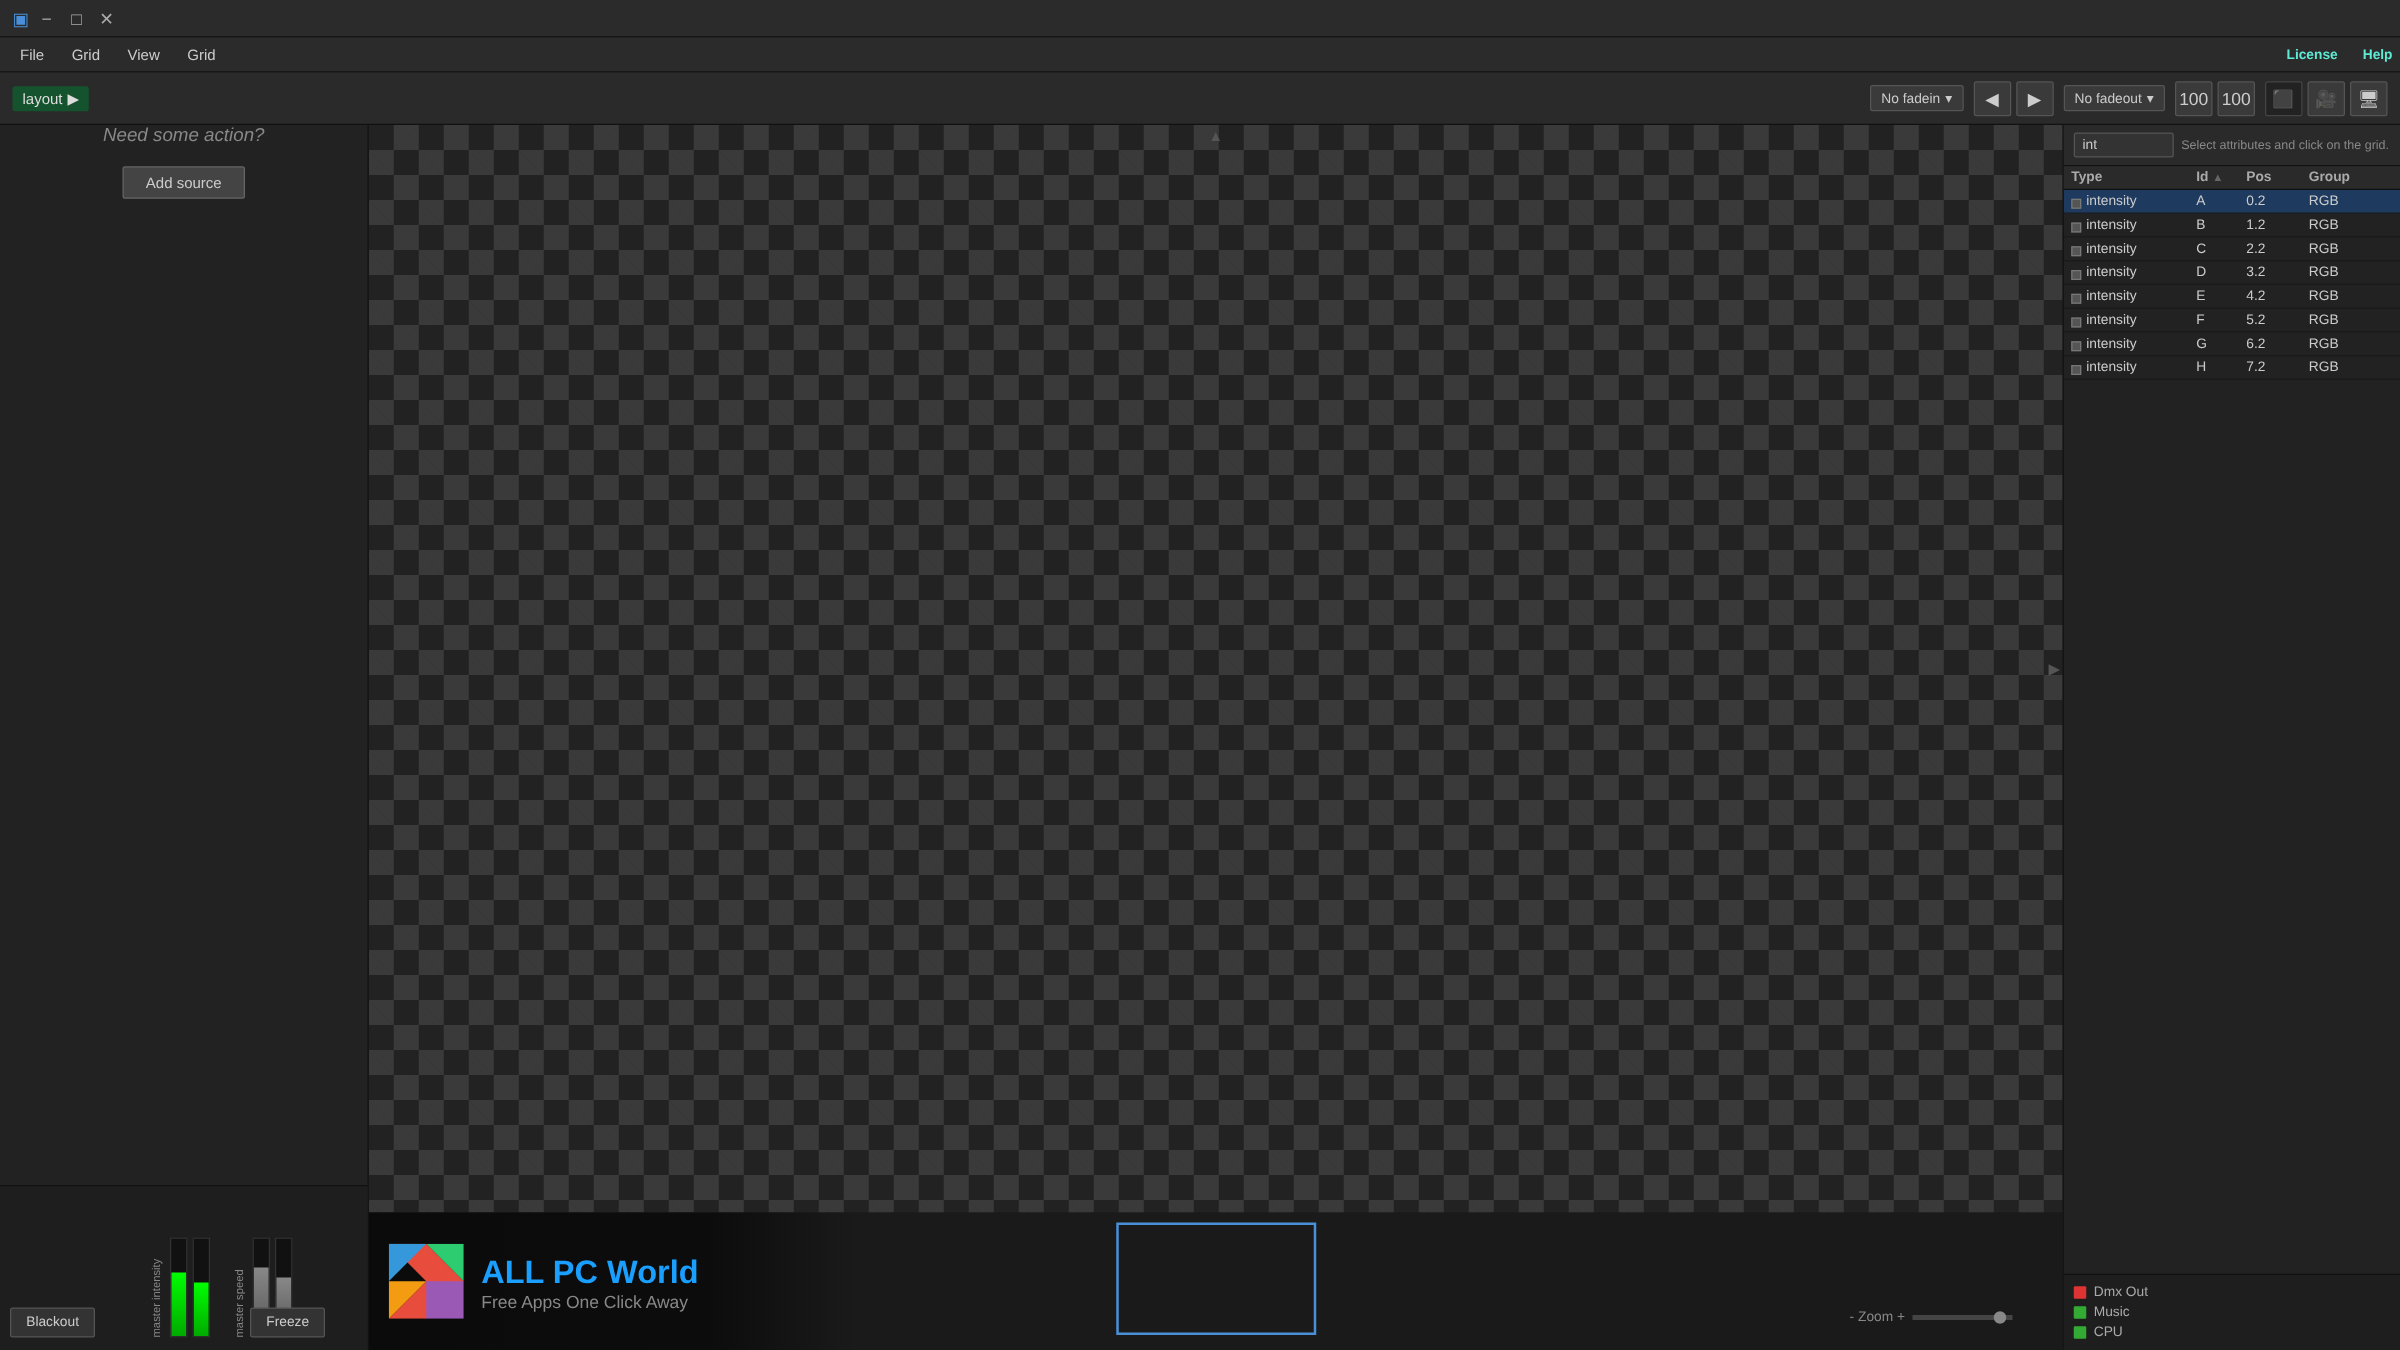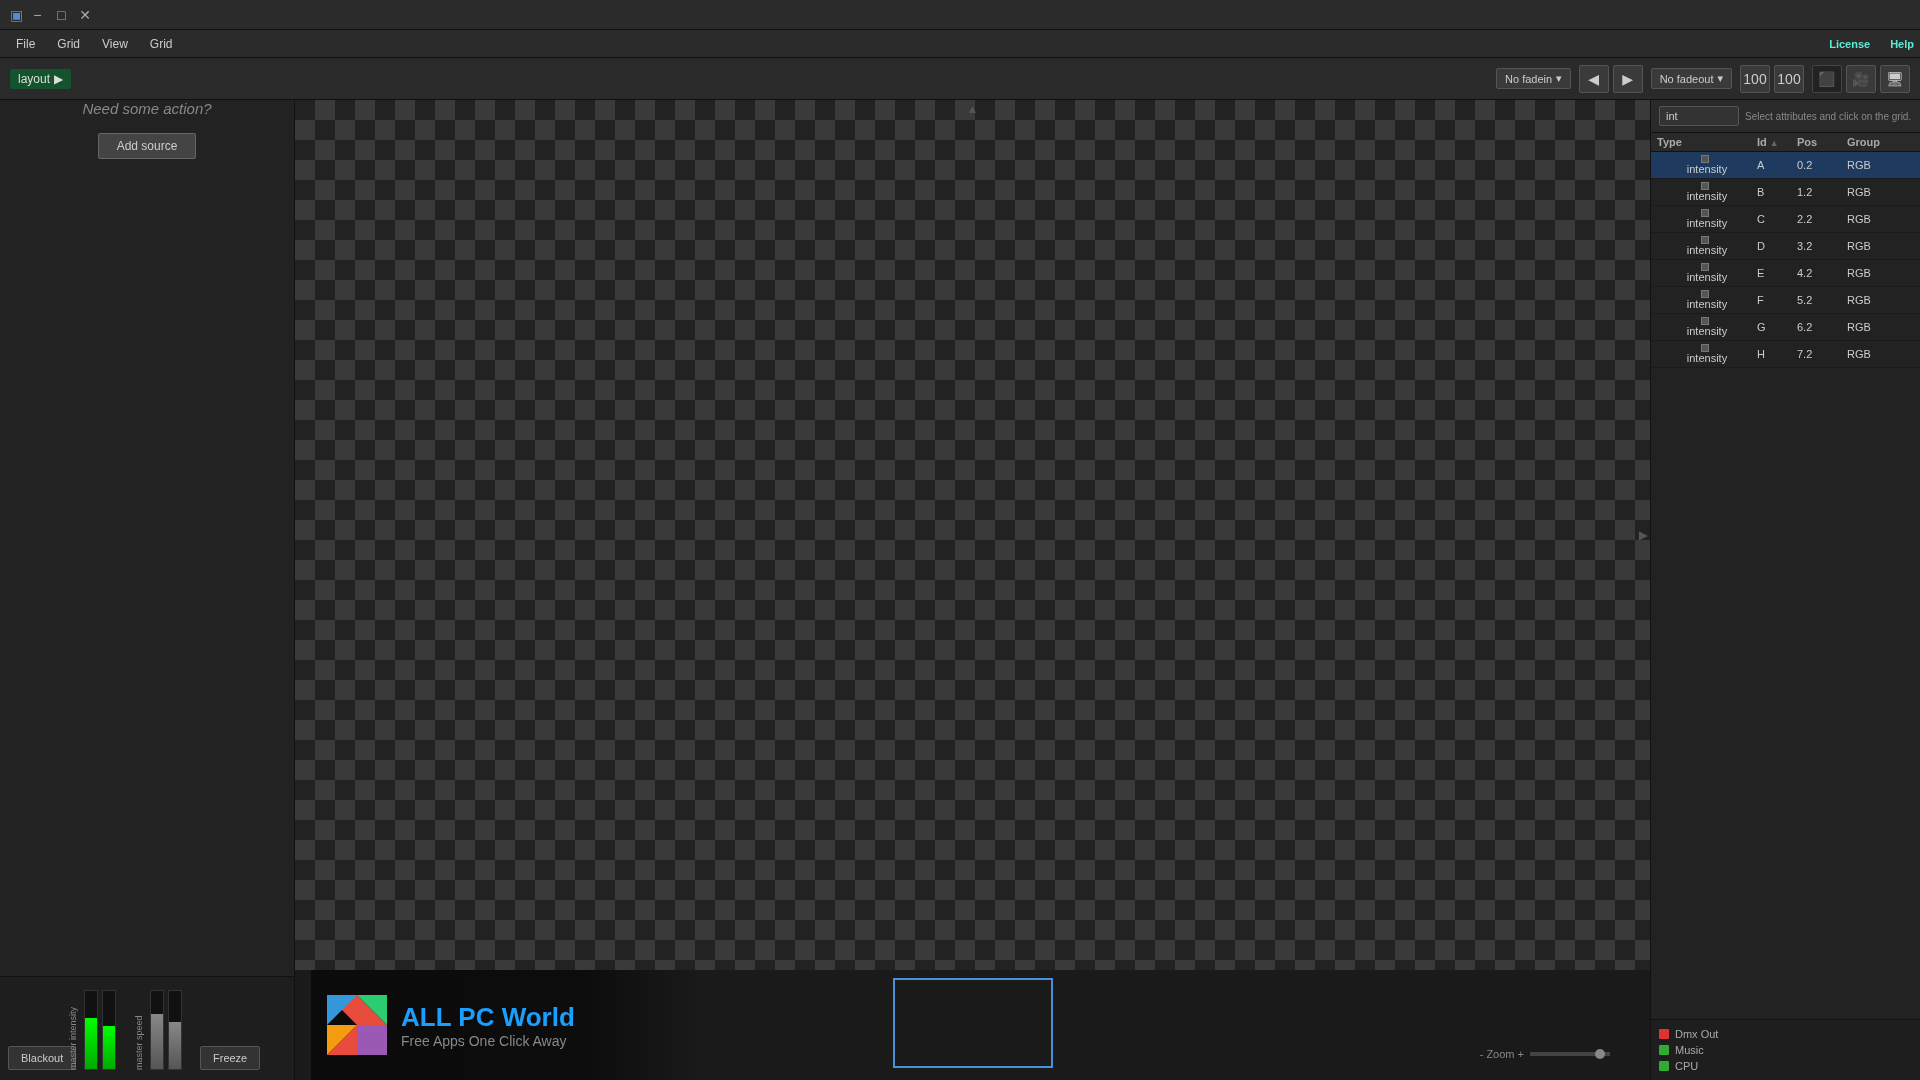--- a/index.html
+++ b/index.html
@@ -151,28 +151,29 @@
       border: 1px solid #666;
       color: #ccc;
       padding: 5px 18px;
       cursor: pointer;
       font-size: 12px;
       border-radius: 2px;
     }
 
     
     #left-bottom {
-      height: 104px;
+      height: 132px;
       background: #1e1e1e;
       border-top: 1px solid #111;
       display: flex;
       align-items: flex-end;
       padding: 4px 8px 10px;
       gap: 10px;
       position: relative;
+      justify-content: center;
     }
     .vu-label {
       writing-mode: vertical-rl;
       text-orientation: mixed;
       transform: rotate(180deg);
       font-size: 9px;
       color: #888;
       margin-right: 2px;
       height: 80px;
       display: flex;
@@ -361,22 +362,21 @@
       width: 8px;
       height: 8px;
       background: #555;
       border: 1px solid #777;
       display: inline-block;
       margin-right: 4px;
       flex-shrink: 0;
     }
     .attr-type-cell {
       display: flex;
-      align-items: center;
-      flex-direction: column;
+      align-items: flex-end;
     }
     #status-bar {
       padding: 8px;
       border-top: 1px solid #111;
       background: #1e1e1e;
       display: flex;
       flex-direction: column;
       gap: 4px;
     }
     .status-item {
@@ -399,21 +399,20 @@
       bottom: 0;
       left: 0;
       width: 390px;
       height: 110px;
       background: linear-gradient(to right, rgba(10,10,10,0.95) 0%, rgba(10,10,10,0.85) 70%, transparent 100%);
       display: flex;
       align-items: center;
       padding: 16px;
       gap: 14px;
       z-index: 10;
-      margin-left: 16px;
     }
     #watermark-logo {
       width: 60px;
       height: 60px;
       flex-shrink: 0;
     }
     #watermark-text h2 {
       font-size: 26px;
       font-weight: bold;
       color: #1a9fff;

